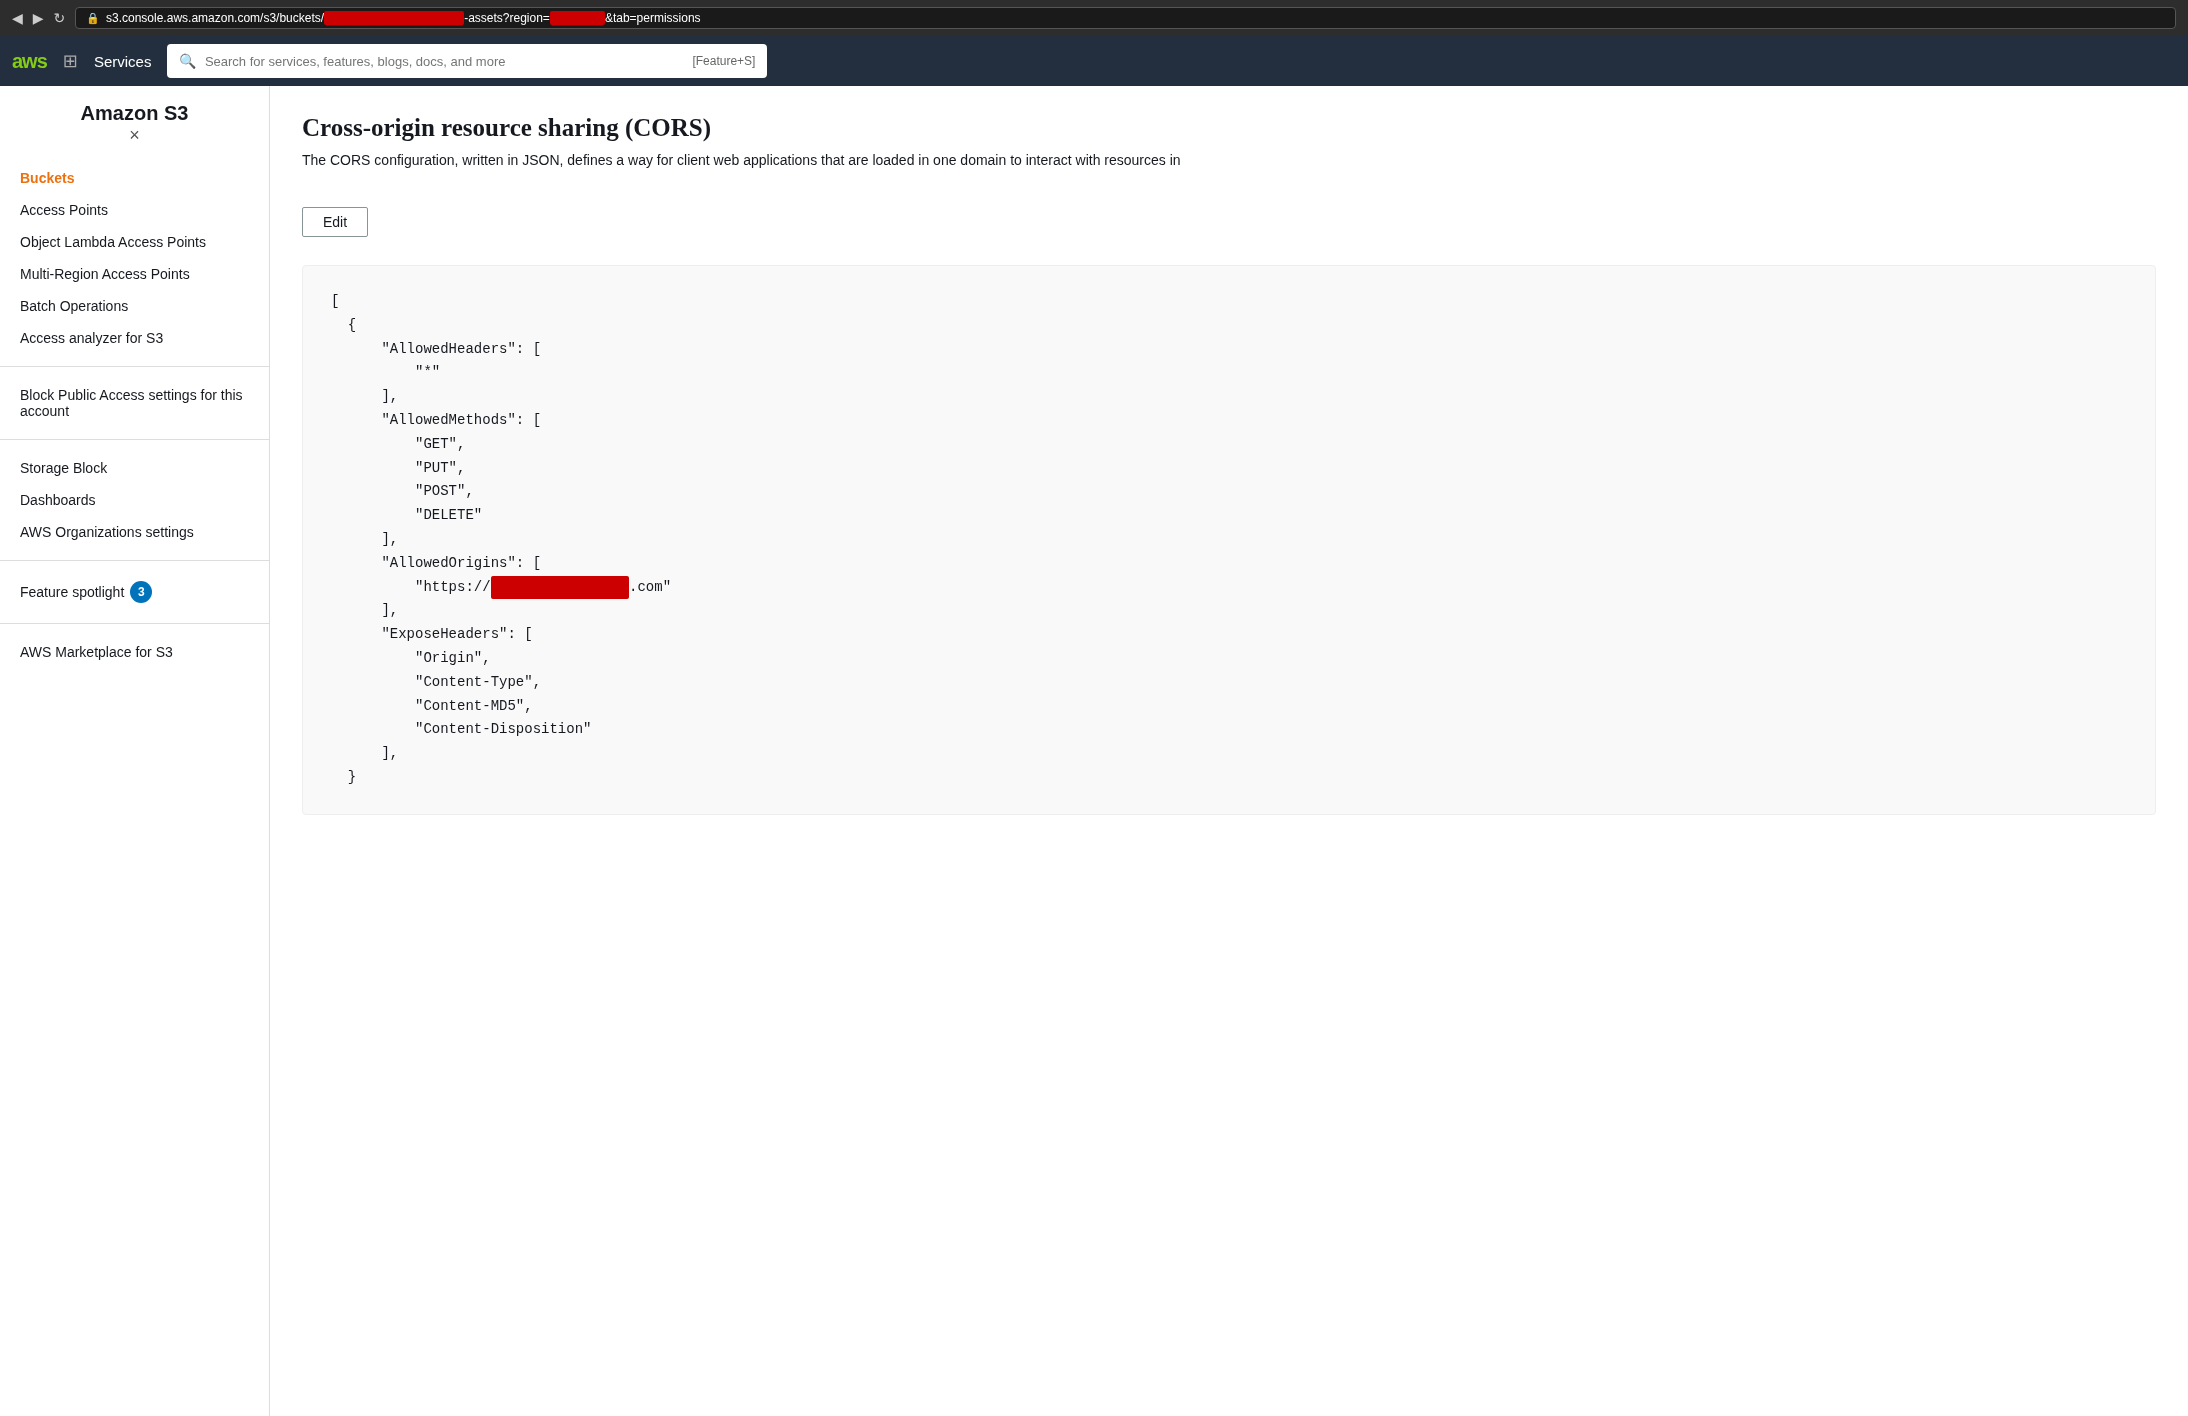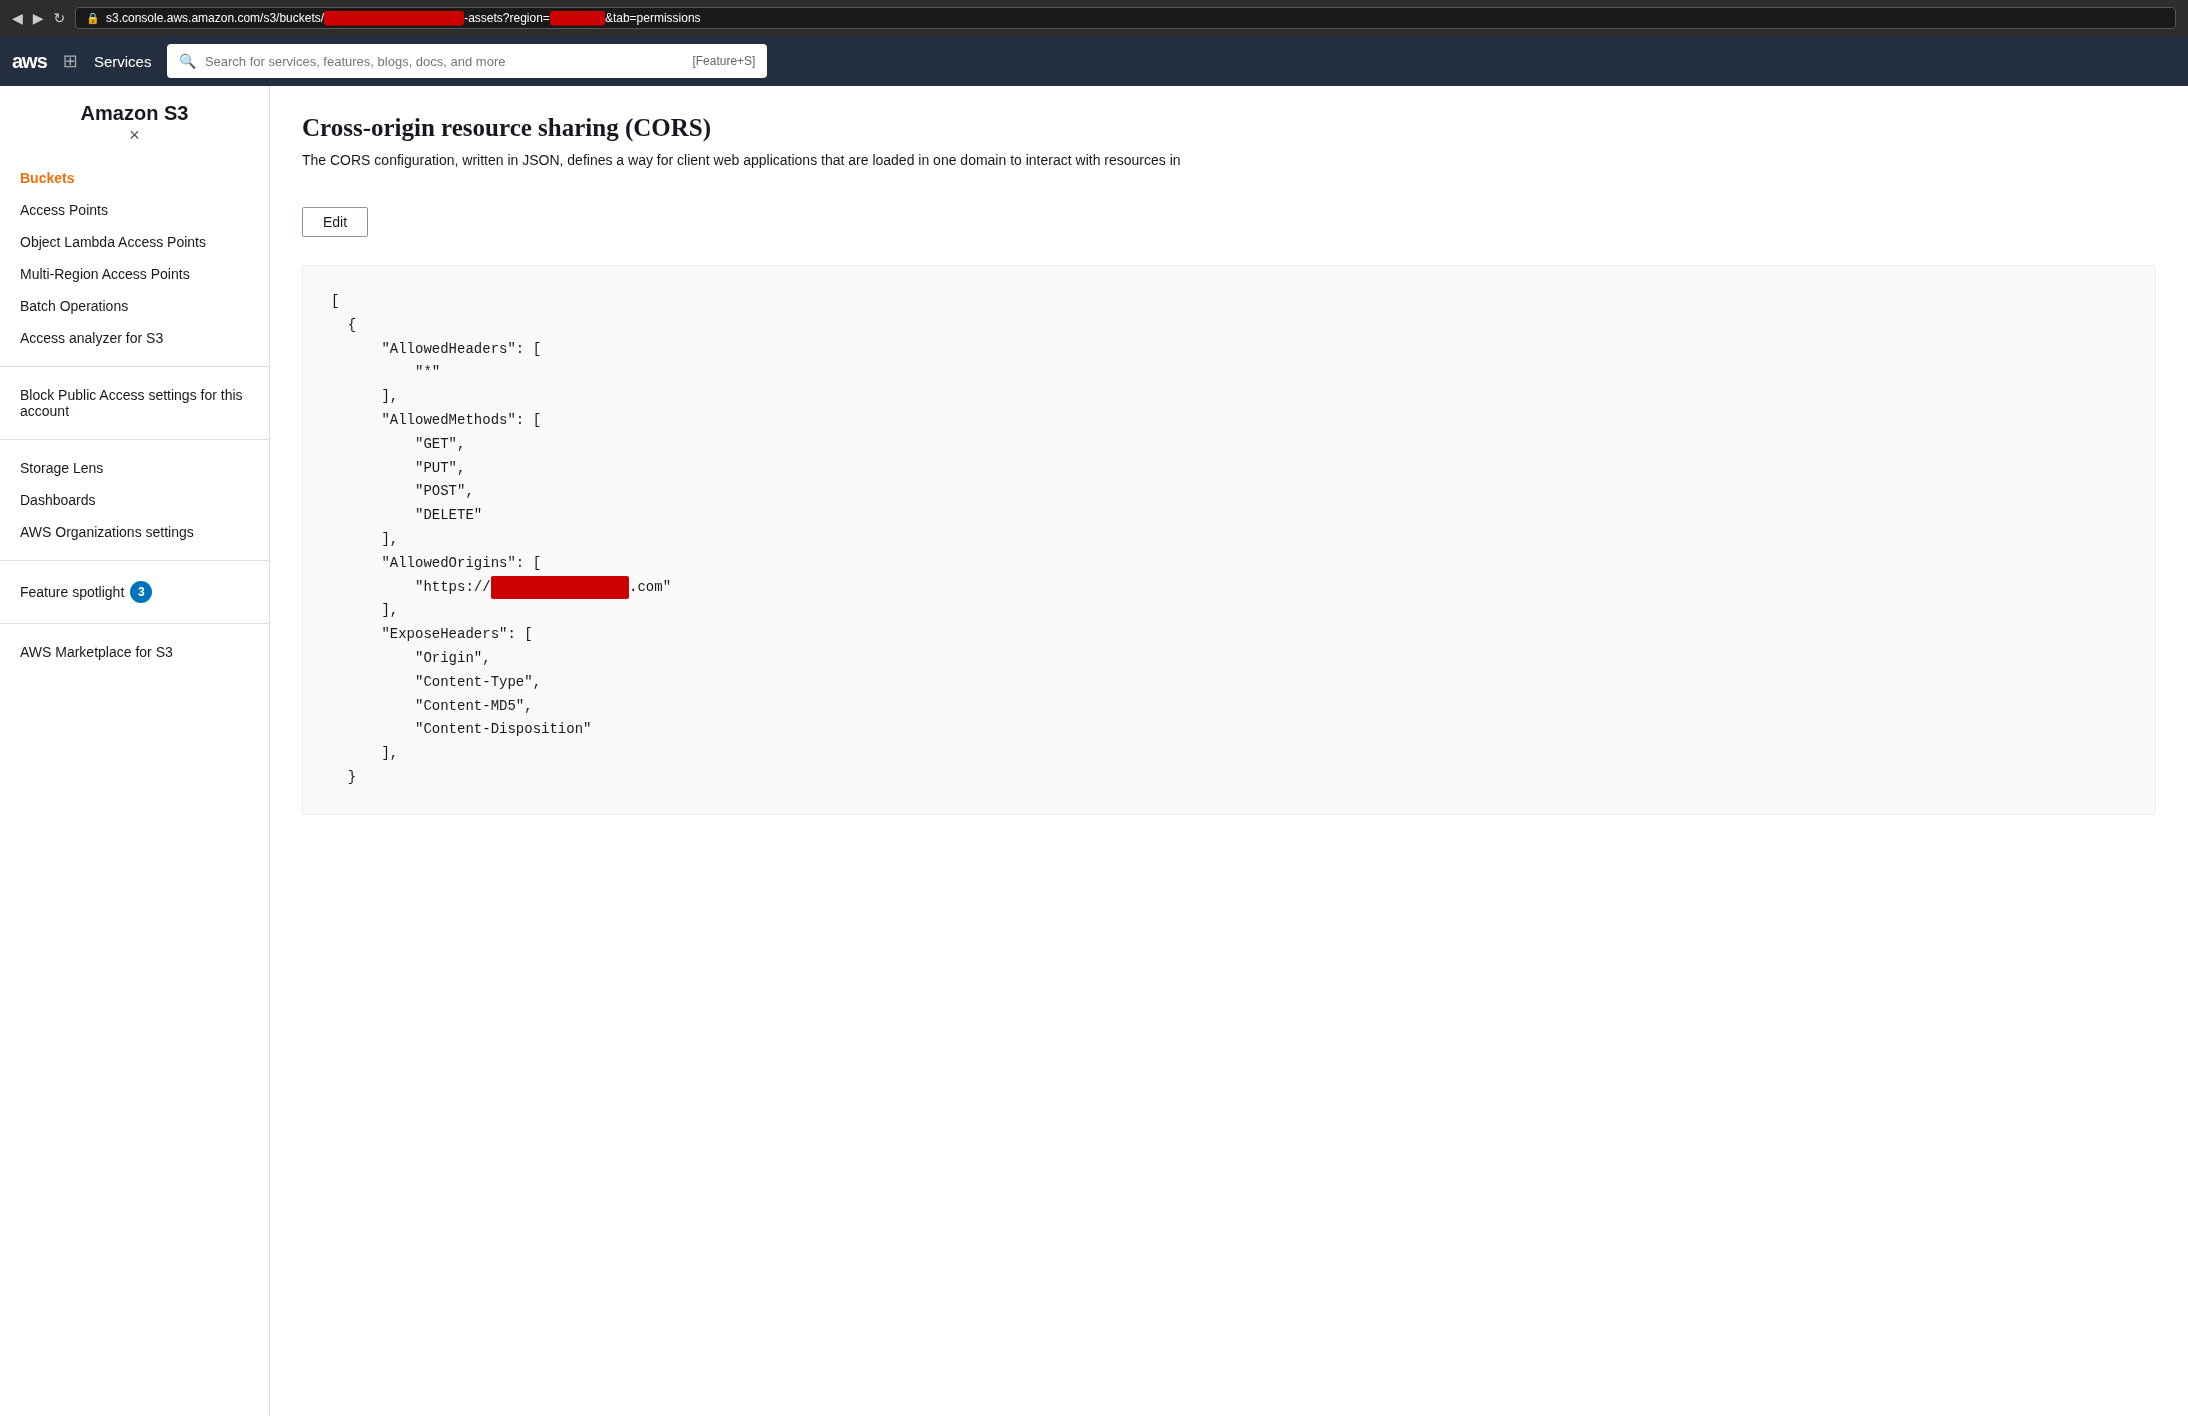--- a/index.html
+++ b/index.html
@@ -48,21 +48,21 @@
     
     .aws-topnav {
       background: #232f3e;
       height: 50px;
       display: flex;
       align-items: center;
       padding: 0 12px;
       gap: 16px;
     }
     .aws-logo {
-      color: #ffffff;
+      color: #84cc16;
       font-weight: bold;
       font-size: 20px;
       letter-spacing: -1px;
     }
     .grid-icon {
       color: #aaa;
       font-size: 18px;
       cursor: pointer;
     }
     .services-btn {
@@ -272,21 +272,21 @@
       <a class="sidebar-nav-item">Batch Operations</a>
       <a class="sidebar-nav-item">Access analyzer for S3</a>
 
       <hr class="sidebar-divider">
 
       <a class="sidebar-nav-item">Block Public Access settings for this account</a>
 
       <hr class="sidebar-divider">
 
       <div class="sidebar-section-label group-header">
-        <span>Storage Lens</span>
+        <span>Storage Block</span>
       </div>
       <a class="sidebar-nav-item">Dashboards</a>
       <a class="sidebar-nav-item">AWS Organizations settings</a>
 
       <hr class="sidebar-divider">
 
       <div class="sidebar-section-label">
         <span>Feature spotlight</span>
         <span class="feature-badge">3</span>
       </div>

